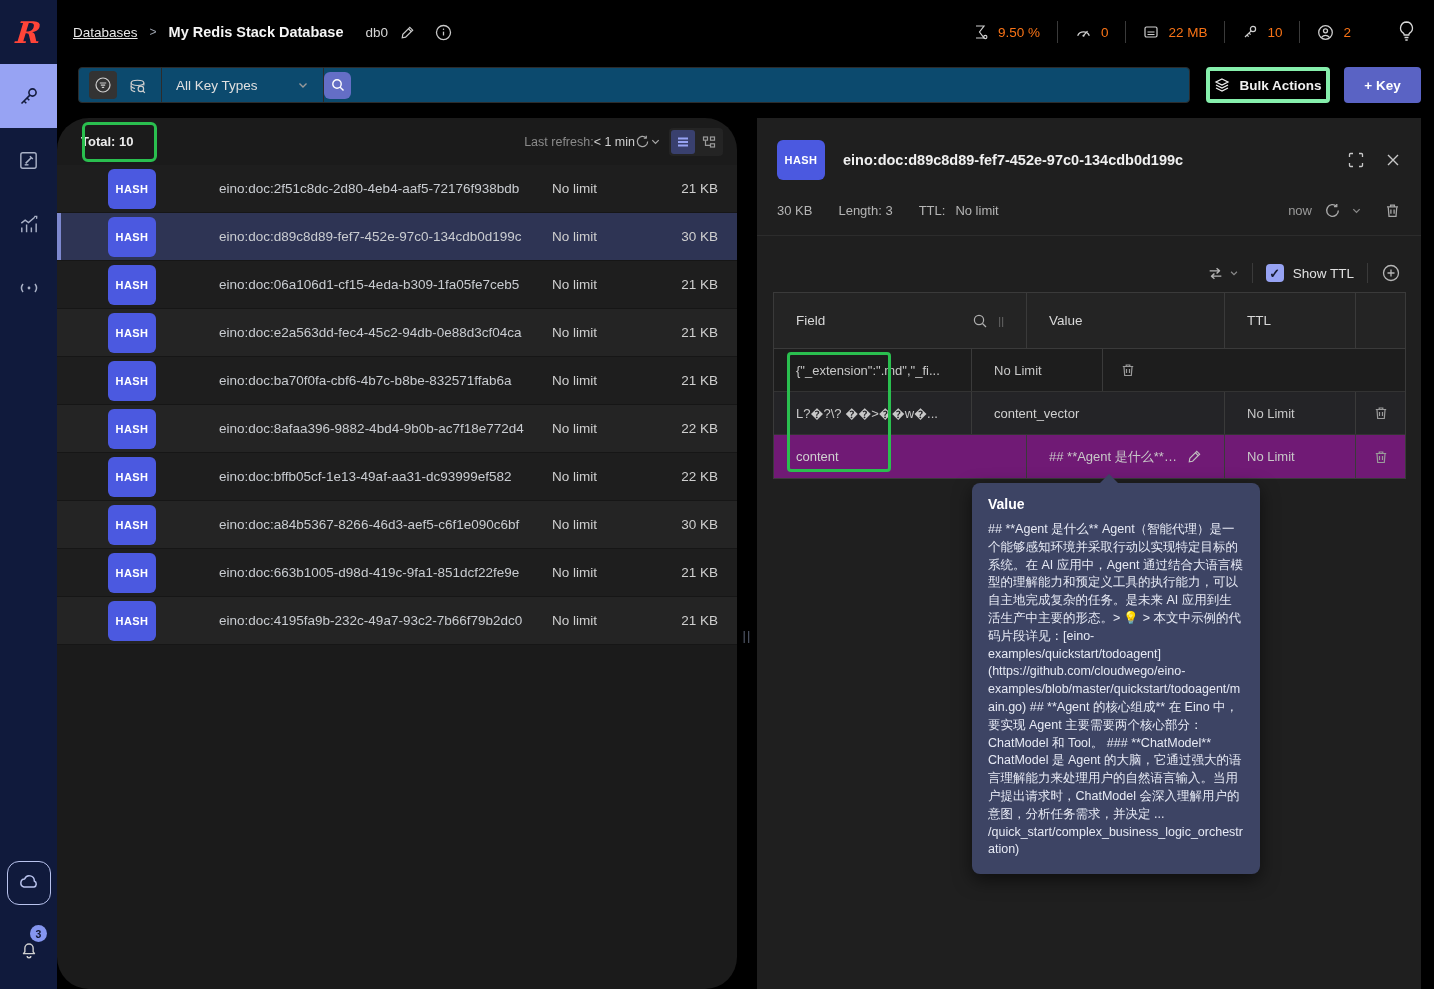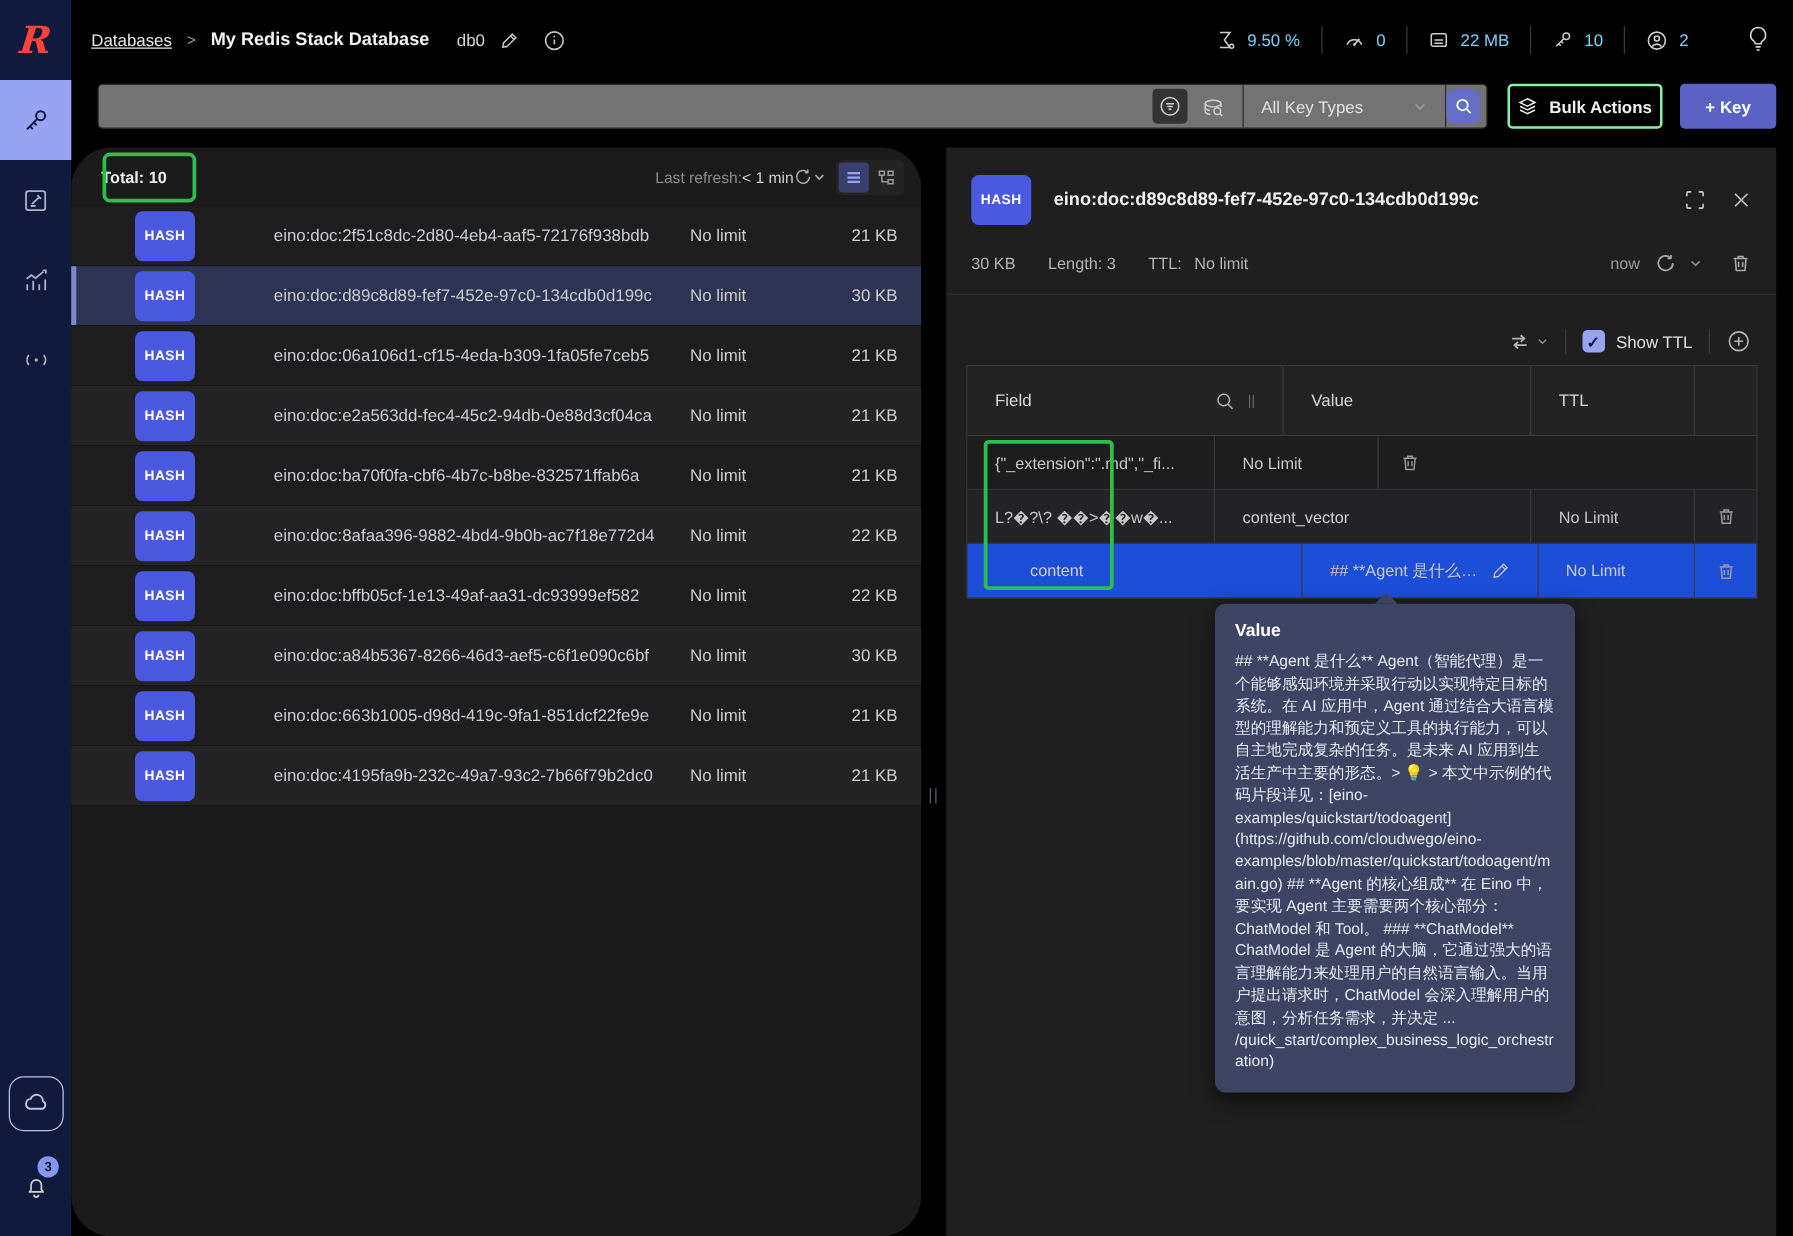--- a/index.html
+++ b/index.html
@@ -12,46 +12,46 @@
   .topbar { position:absolute; left:0; top:0; width:1434px; height:64px; background:#000; }
   .logo-block { position:absolute; left:0; top:0; width:57px; height:64px; background:#101a3c; display:flex; align-items:center; justify-content:center; }
   .logo-r { color:#ff4438; font-size:30px; font-weight:bold; font-style:italic; font-family:"DejaVu Serif", serif; transform:skewX(-6deg); }
   .crumbs { position:absolute; left:73px; top:0; height:64px; display:flex; align-items:center; gap:12px; }
   .crumb-link { font-size:13.5px; color:#e8e8e8; text-decoration:underline; cursor:pointer; }
   .crumb-sep { color:#9aa0ab; font-size:12px; }
   .crumb-current { font-size:14.5px; font-weight:bold; color:#f5f5f5; }
   .db-index { margin-left:10px; font-size:13.5px; color:#d6d6d6; }
   .tb-ic { color:#c9c9c9; cursor:pointer; }
   .stats { position:absolute; right:66px; top:0; height:64px; display:flex; align-items:center; }
-  .stat { display:flex; align-items:center; gap:9px; color:#7dd3fc; font-size:13.5px; padding:0 17px; }
+  .stat { display:flex; align-items:center; gap:9px; color:#f97316; font-size:13.5px; padding:0 17px; }
   .stat .icon { color:#cfcfcf; }
   .stat-div { width:1px; height:22px; background:#3a3a3a; }
   .bulb { position:absolute; right:18px; top:20px; color:#d6d6d6; cursor:pointer; }
 
   
   .sidebar { position:absolute; left:0; top:64px; width:57px; height:925px; background:#101a3c; display:flex; flex-direction:column; align-items:center; }
   .nav-item { width:57px; height:64px; display:flex; align-items:center; justify-content:center; color:#a9b1c6; cursor:pointer; }
   .nav-item.active { background:#97a3f3; color:#131b3c; }
   .sidebar-bottom { margin-top:auto; display:flex; flex-direction:column; align-items:center; gap:22px; padding-bottom:18px; }
   .cloud-btn { width:44px; height:44px; border:1.5px solid #b9c3ee; border-radius:12px; color:#b9c3ee; display:flex; align-items:center; justify-content:center; cursor:pointer; }
   .bell-wrap { position:relative; width:57px; height:44px; display:flex; align-items:center; justify-content:center; color:#d0d0d0; cursor:pointer; }
   .bell-badge { position:absolute; top:-2px; right:10px; min-width:17px; height:17px; border-radius:50%; background:#8596f0; color:#10152e; font-size:10.5px; font-weight:bold; display:flex; align-items:center; justify-content:center; }
 
   
   .filter-row { position:absolute; left:78px; top:67px; width:1343px; height:36px; display:flex; align-items:center; }
-  .filter-bar { display:flex; align-items:center; height:36px; width:1112px; background:#737373; border:1px solid #2c2c2c; border-radius:4px;justify-content:flex-end; }
+  .filter-bar { display:flex; align-items:center; height:36px; width:1112px; background:#0c4a6e; border:1px solid #2c2c2c; border-radius:4px; }
   .fb-icons { display:flex; align-items:center; gap:6px; padding:0 10px; height:100%; border-right:1px solid #2c2c2c; }
   .fb-iconbtn { width:28px; height:28px; border-radius:4px; display:flex; align-items:center; justify-content:center; color:#cfcfcf; cursor:pointer; }
   .fb-iconbtn.sel { background:#333; }
   .keytype-select { display:flex; align-items:center; justify-content:space-between; width:162px; height:100%; padding:0 14px; border-right:1px solid #2c2c2c; cursor:pointer; }
   .keytype-select span { font-size:13.5px; color:#e0e0e0; }
   .filter-input { flex:1; height:100%; background:transparent; border:none; outline:none; color:#e0e0e0; font-size:13.5px; padding:0 16px; font-family:"Liberation Sans", sans-serif; }
   .filter-input::placeholder { color:#8a8a8a; }
   .search-btn { width:27px; height:27px; margin-right:5px; border-radius:6px; background:#646ec6; color:#fff; display:flex; align-items:center; justify-content:center; cursor:pointer; }
-  .bulk-btn { margin-left:16px; height:36px; width:124px; border:2px solid #86efac; border-radius:4px; background:transparent; color:#f0f0f0; font-size:13.5px; font-weight:bold; display:flex; align-items:center; justify-content:center; gap:9px; cursor:pointer; font-family:"Liberation Sans", sans-serif; }
+  .bulk-btn { margin-left:16px; height:36px; width:124px; border:4px solid #86efac; border-radius:4px; background:transparent; color:#f0f0f0; font-size:13.5px; font-weight:bold; display:flex; align-items:center; justify-content:center; gap:9px; cursor:pointer; font-family:"Liberation Sans", sans-serif; }
   .addkey-btn { margin-left:14px; height:36px; width:77px; border:none; border-radius:4px; background:#5a63c4; color:#fff; font-size:13.5px; font-weight:bold; cursor:pointer; font-family:"Liberation Sans", sans-serif; }
 
   
   .list-panel { position:absolute; left:57px; top:118px; width:680px; height:871px; background:#1b1b1b;border-radius:32px; }
   .list-header { height:47px; display:flex; align-items:center; padding:0 14px 0 24px; }
   .total-label { font-size:13px; font-weight:bold; color:#ececec; }
   .lh-right { margin-left:auto; display:flex; align-items:center; gap:0; }
   .refresh-label { font-size:12.5px; color:#8a8a8a; }
   .refresh-value { font-size:12.5px; color:#cfcfcf; }
   .lh-ic { color:#a8a8a8; cursor:pointer; }
@@ -95,21 +95,21 @@
   .th { display:flex; align-items:center; font-size:13.5px; color:#d8d8d8; padding:0 22px; border-right:1px solid #3a3a3a; }
   .th.c-field { width:253px; }
   .th.c-value { width:198px; }
   .th.c-ttl { width:131px; }
   .th.c-act { width:49px; border-right:none; }
   .th-search { margin-left:auto; color:#b0b0b0; cursor:pointer; }
   .th-resize { color:#6a6a6a; font-size:11px; margin-left:10px; cursor:col-resize; }
   .trow { display:flex; height:43px; background:#1d1d1d; border-bottom:1px solid #333; }
   .trow:nth-child(even) { background:#242427; }
   .trow:last-child { border-bottom:none; }
-  .trow.selected { background:#1d4ed8;padding-left:28px; }
+  .trow.selected { background:#701a75; }
   .td { display:flex; align-items:center; font-size:13px; color:#c8c8c8; padding:0 22px; border-right:1px solid #3a3a3a; overflow:hidden; }
   .td.c-field { width:253px; color:#d0d0d0; }
   .td.c-value { width:198px; gap:10px; }
   .td.c-value .val-text { white-space:nowrap; overflow:hidden; text-overflow:ellipsis; }
   .td.c-ttl { width:131px; }
   .td.c-act { width:49px; border-right:none; justify-content:center; color:#9a9a9a; cursor:pointer; }
   .edit-ic { display:none; color:#c0c0c0; cursor:pointer; flex:none; }
   .trow.editable .edit-ic { display:inline-flex; }
 
   

